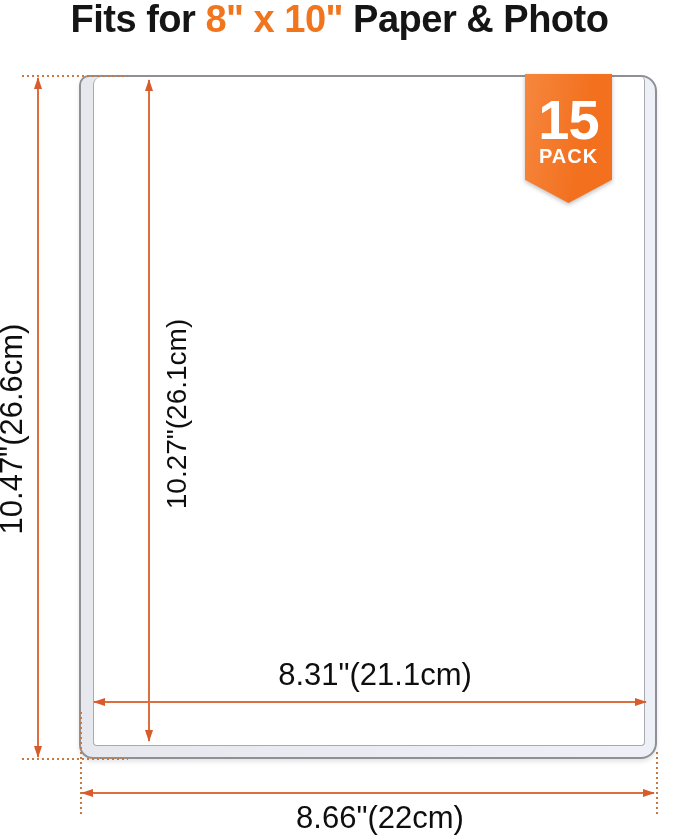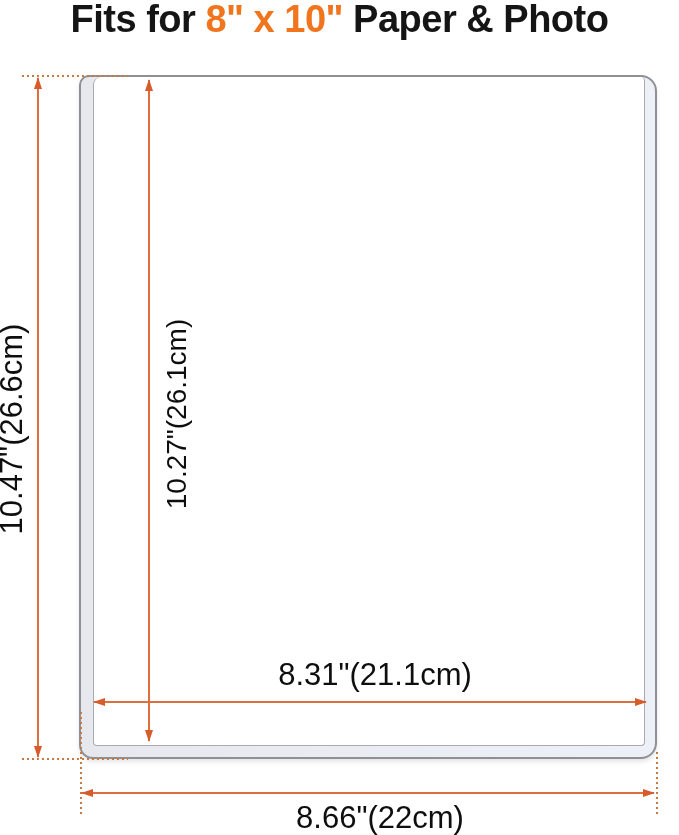--- a/index.html
+++ b/index.html
@@ -59,20 +59,26 @@
 <body>
 
 <div class="canvas">
 
   <h1 class="title"><span>Fits for </span><span class="hl">8" x 10"</span><span> Paper &amp; Photo</span></h1>
 
   <div class="sleeve">
     <div class="sleeve-inner"></div>
   </div>
 
+  <div class="ribbon-wrap">
+    <div class="ribbon">
+      <div class="ribbon-count">15</div>
+      <div class="ribbon-label">PACK</div>
+    </div>
+  </div>
 
   <div class="dot-h" style="left:22px;top:75px;width:106px;"></div>
   <div class="dot-h" style="left:22px;top:758px;width:106px;"></div>
   <div class="dot-v" style="left:80px;top:712px;height:104px;"></div>
   <div class="dot-v" style="left:656px;top:752px;height:62px;"></div>
 
   <div class="dim-line v-line" style="left:37px;top:78px;height:679px;">
     <span class="head-up"></span>
     <span class="head-down"></span>
   </div>

